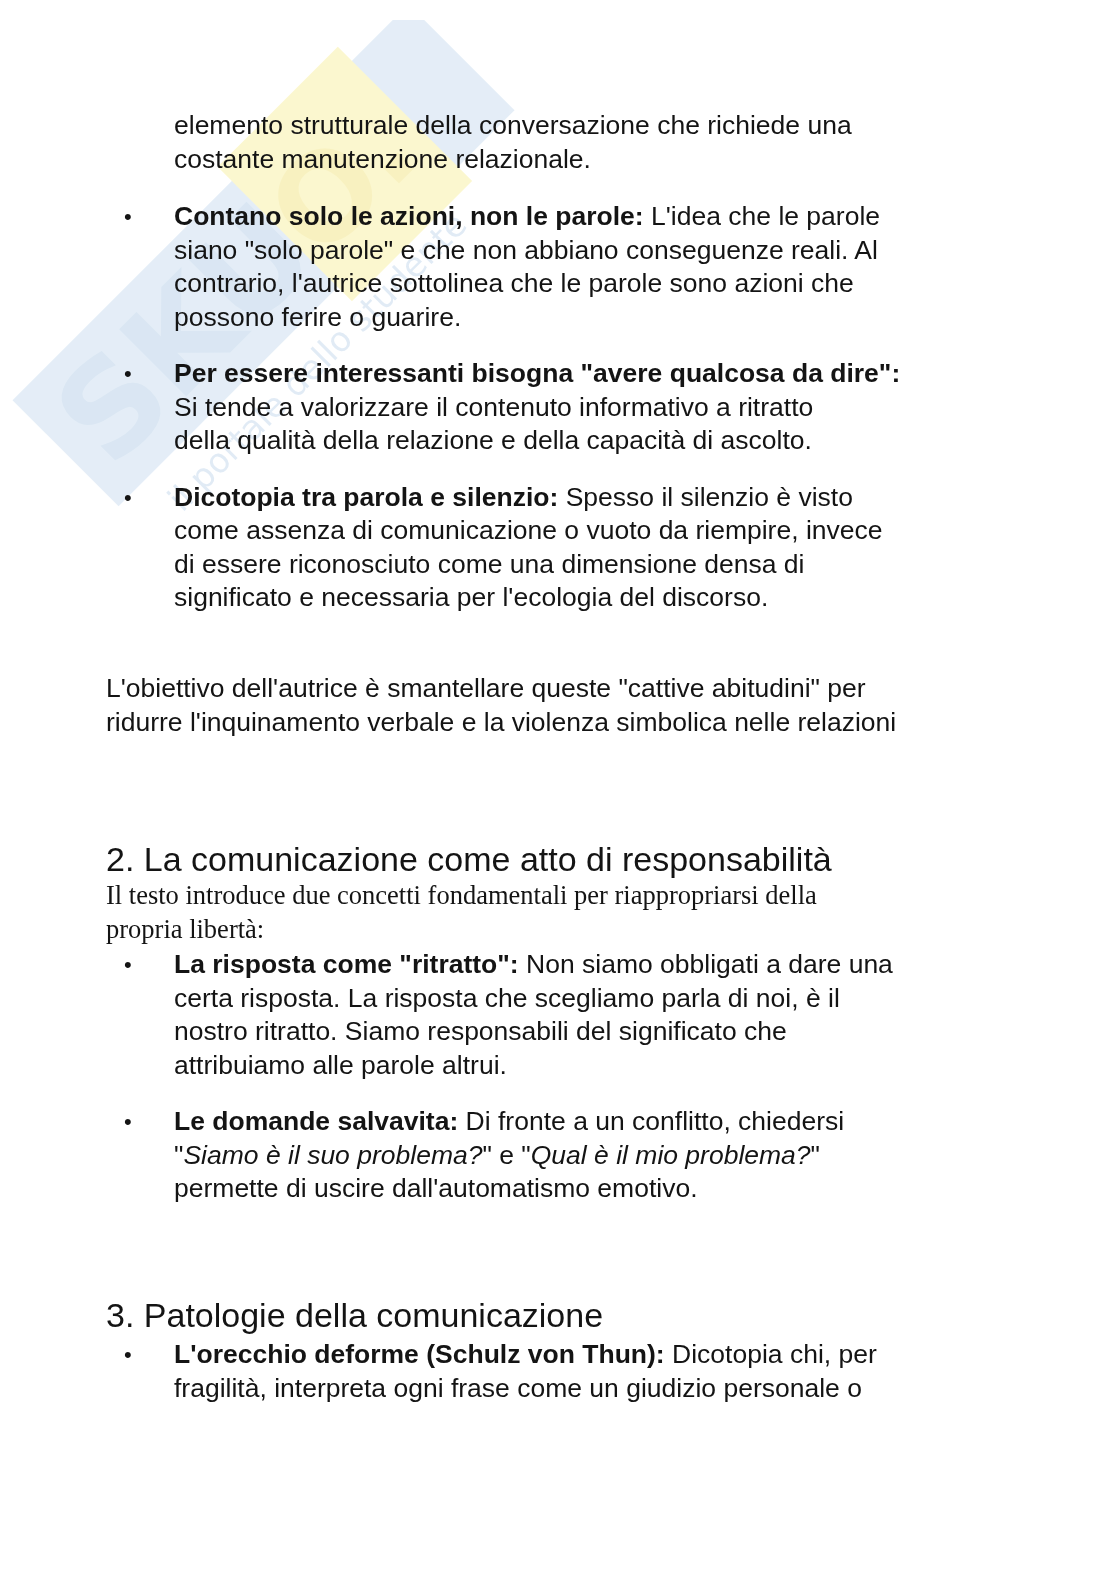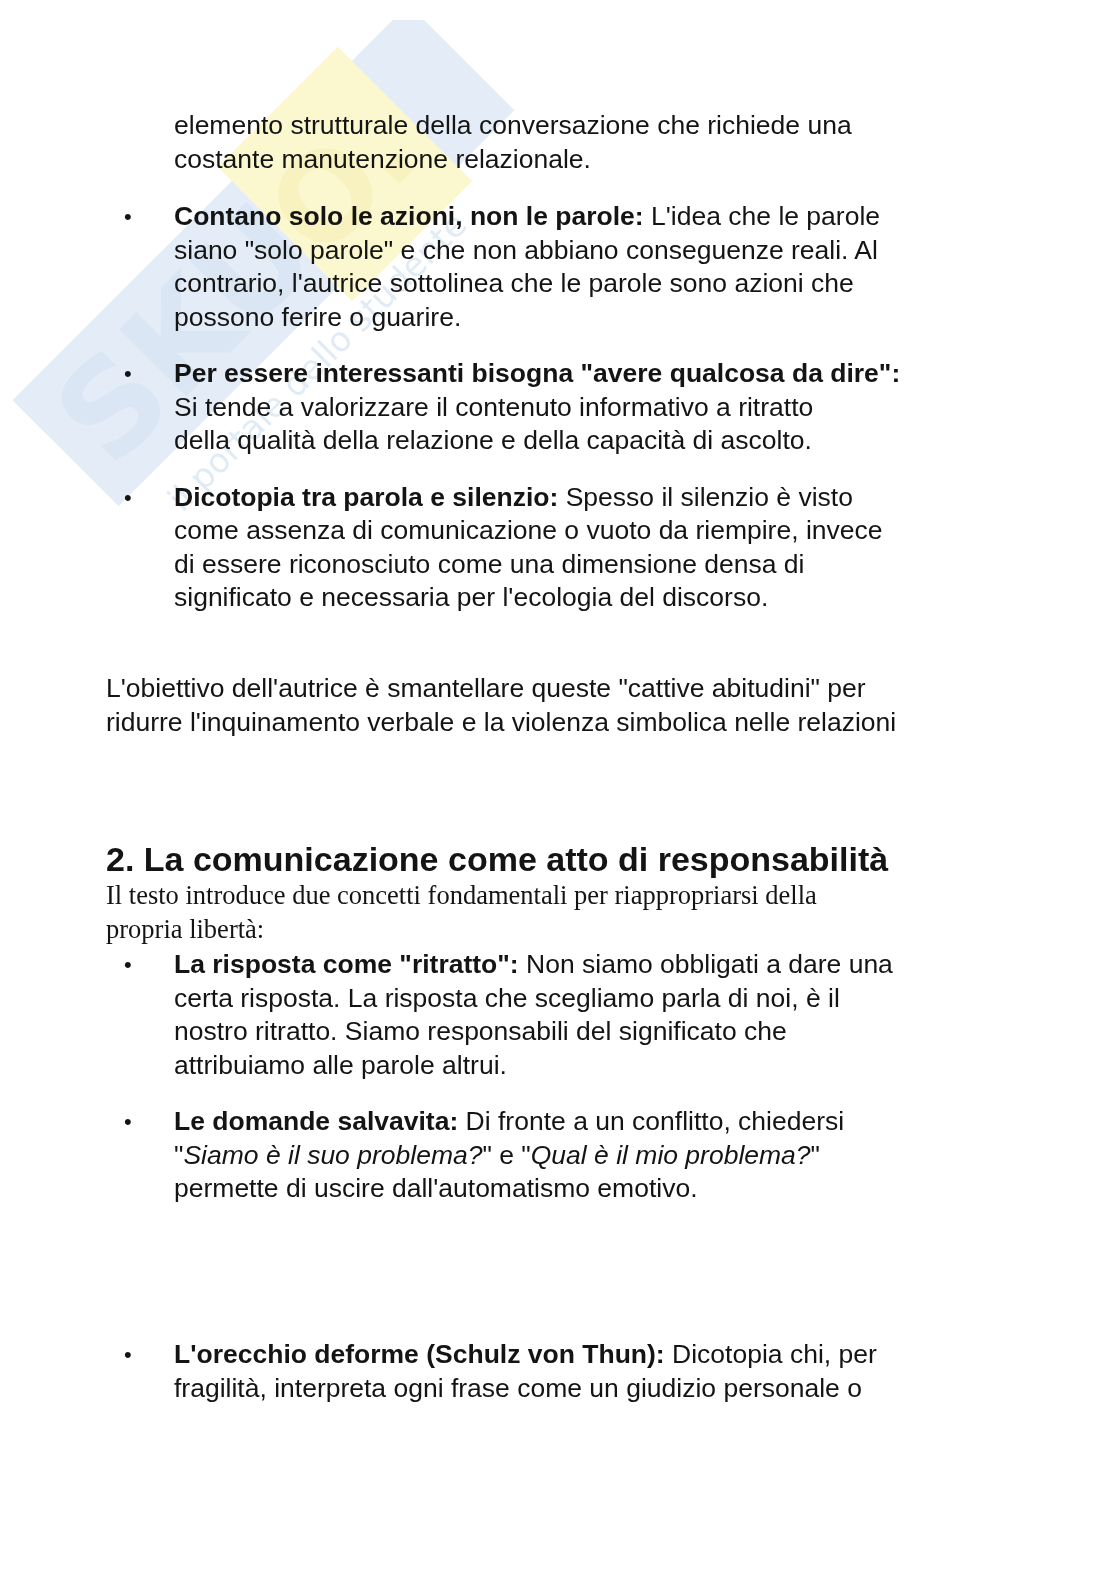--- a/index.html
+++ b/index.html
@@ -62,21 +62,21 @@
     .ital { font-style: italic; }
     .para {
       position: absolute;
       left: 106px;
       width: 900px;
     }
     .heading {
       position: absolute;
       left: 106px;
       font-size: 34px;
-      font-weight: bold;
+      font-weight: normal;
       line-height: 40px;
       white-space: nowrap;
     }
     .line { display: block; white-space: nowrap; }
   </style>
 </head>
 <body>
 
 <svg class="watermark" viewBox="0 0 560 520" xmlns="http://www.w3.org/2000/svg">
   <g transform="rotate(-45 280 260)" opacity="0.55">
@@ -138,20 +138,21 @@
       <span class="line">attribuiamo alle parole altrui.</span>
     </li>
     <li class="bullet-item">
       <span class="bullet-dot">•</span>
       <span class="line"><span class="bold">Le domande salvavita:</span><span> Di fronte a un conflitto, chiedersi</span></span>
       <span class="line"><span>"</span><span class="ital">Siamo è il suo problema?</span><span>" e "</span><span class="ital">Qual è il mio problema?</span><span>"</span></span>
       <span class="line">permette di uscire dall'automatismo emotivo.</span>
     </li>
   </ul>
 
+  <div class="heading" style="top:1292px;">3. Patologie della comunicazione</div>
   <ul class="bullet-list txt" style="top:1335px;">
     <li class="bullet-item">
       <span class="bullet-dot">•</span>
       <span class="line"><span class="bold">L'orecchio deforme (Schulz von Thun):</span><span> Dicotopia chi, per</span></span>
       <span class="line">fragilità, interpreta ogni frase come un giudizio personale o</span>
     </li>
   </ul>
 
 </div>
 

